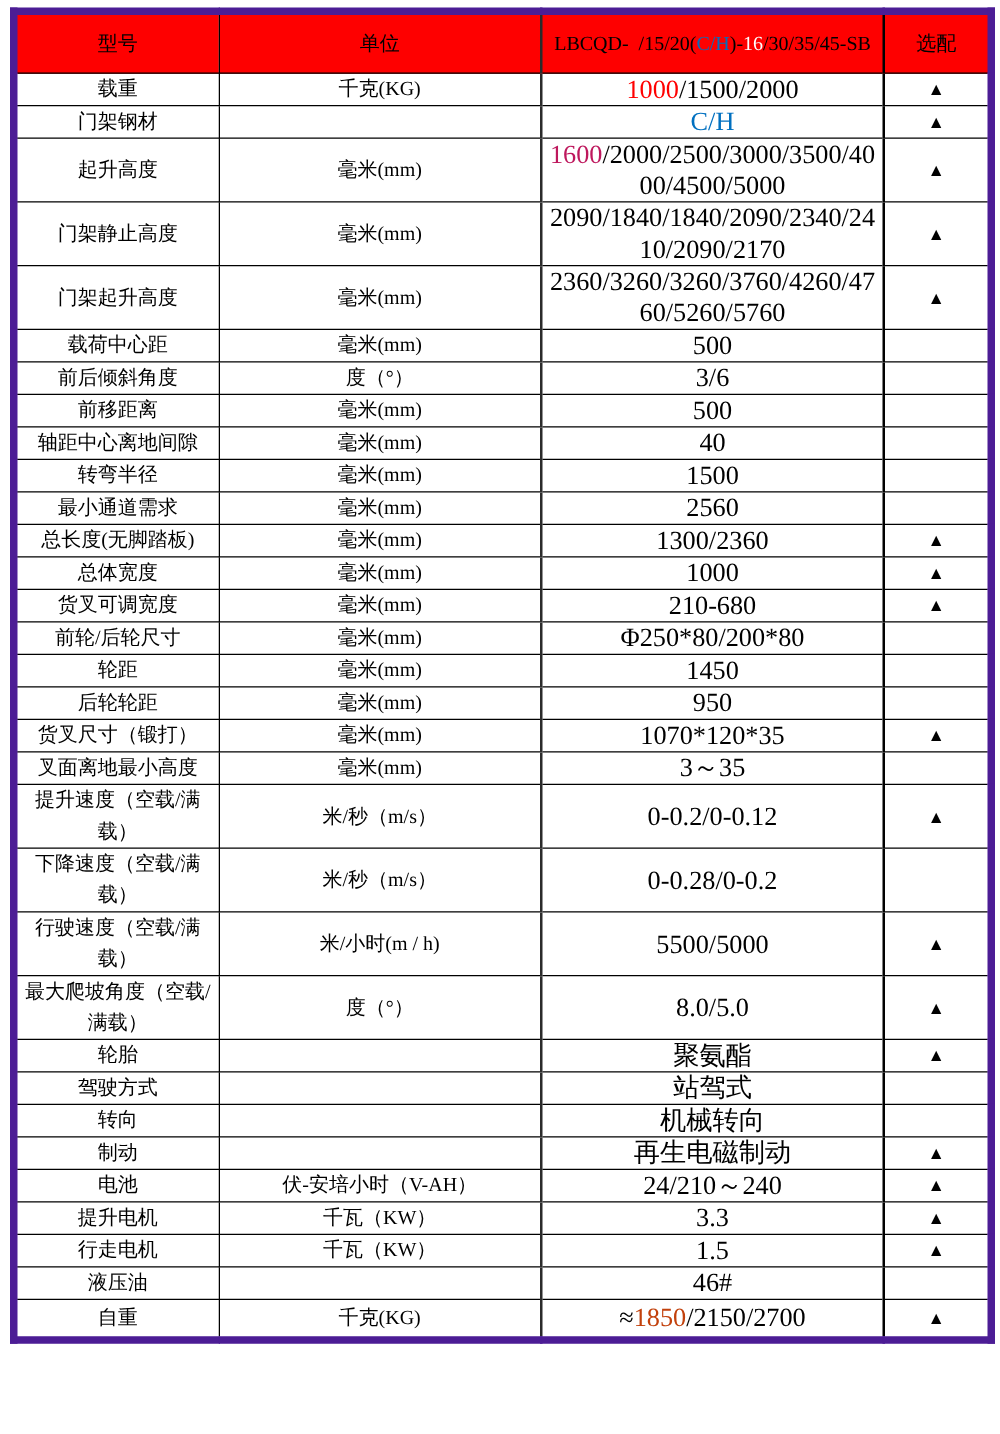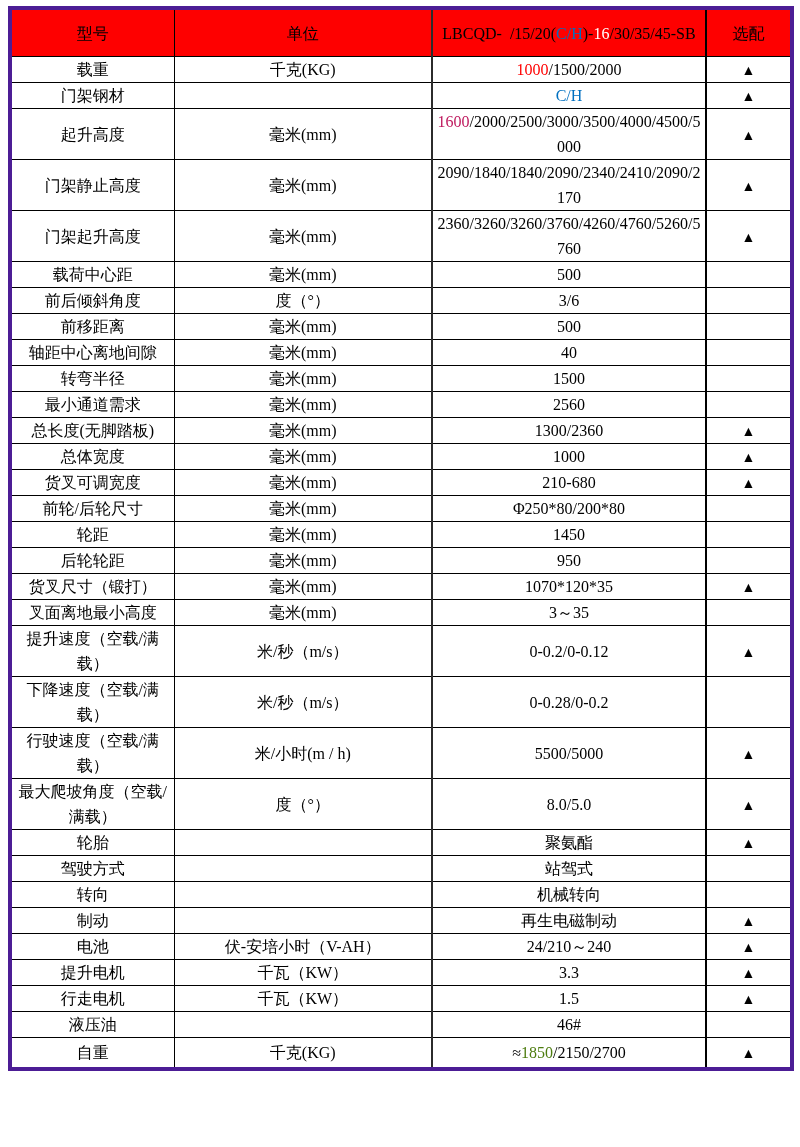--- a/index.html
+++ b/index.html
@@ -14,21 +14,21 @@
     width: 800px;
     height: 1147px;
     overflow: hidden;
     background: #ffffff;
   }
   table.spec {
     border-collapse: collapse;
     table-layout: fixed;
     margin: 6px 0 0 8px;
     width: 674px;
-    border: 4px solid #4c1d95;
+    border: 6px solid #4c1d95;
   }
   table.spec td, table.spec th {
     border: 1px solid #000000;
     text-align: center;
     vertical-align: middle;
     padding: 0 3px;
     font-size: 16px;
     line-height: 25px;
     font-weight: normal;
   }
@@ -43,21 +43,21 @@
     font-size: 16px;
   }
   thead th.model-col {
     white-space: pre-wrap;
     word-break: break-all;
     line-height: 23px;
   }
   tbody td { height: 25px; }
   tbody td.c3 {
     word-break: break-all;
-    font-size: 16px;
+    font-size: 21px;
     font-family: Liberation Serif, serif;
   }
   tbody tr:last-child td { height: 29px; }
   .tri {
     font-size: 14px;
     line-height: 1;
     color: #000000;
   }
 </style>
 </head>
@@ -262,18 +262,18 @@
         </tr>
         <tr>
           <td class="c1">液压油</td>
           <td class="c2"></td>
           <td class="c3"><span>46#</span></td>
           <td class="c4"></td>
         </tr>
         <tr>
           <td class="c1">自重</td>
           <td class="c2">千克(KG)</td>
-          <td class="c3"><span>≈</span><span style="color: #4d7c0f;">1850</span><span>/2150/2700</span></td>
+          <td class="c3"><span>≈</span><span style="color: #c2410c;">1850</span><span>/2150/2700</span></td>
           <td class="c4"><span class="tri">▲</span></td>
         </tr>
       </tbody>
   </table>
 </div>
 
 </body></html>

